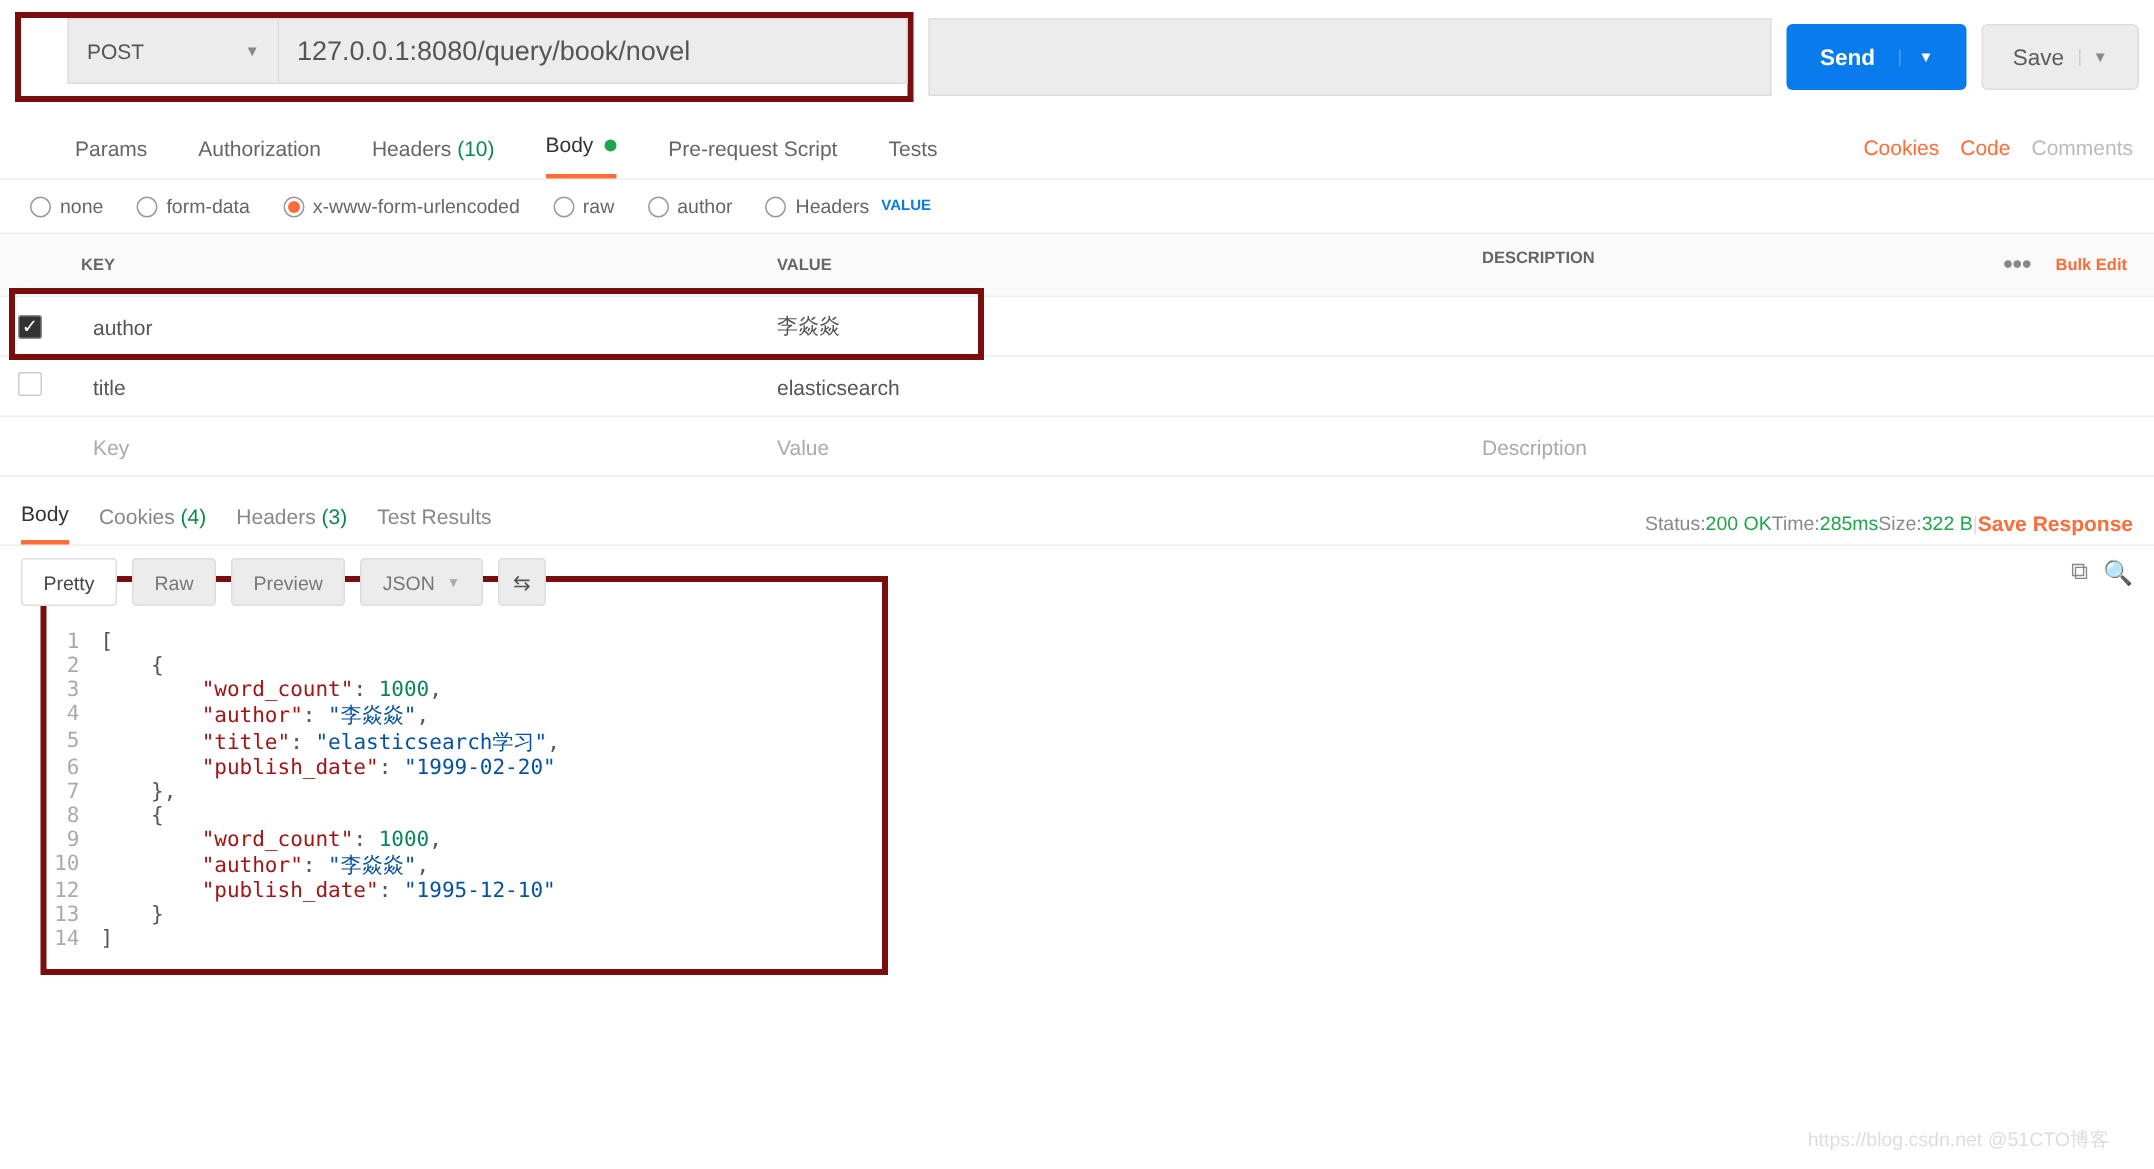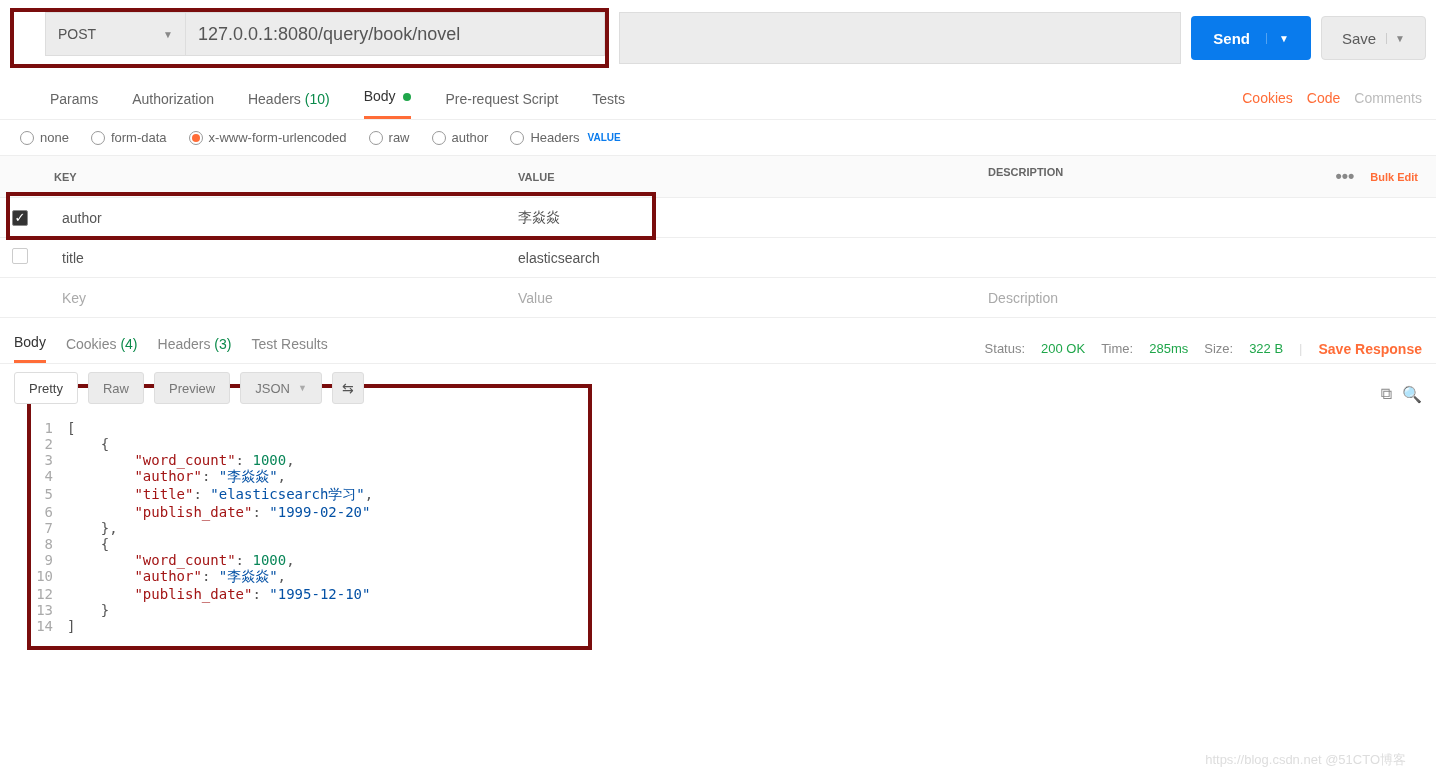--- a/index.html
+++ b/index.html
@@ -40,25 +40,25 @@
 .chk.on { background:#333; color:#fff;}
 .chk.off { border-color:#ccc; }
 .desc-head-extras { float:right; display:flex; gap:16px; align-items:center; padding-right:10px;}
 .desc-head-extras .dots {font-weight:bold; font-size:18px; color:#888;}
 .desc-head-extras .bulk {color:#ff6c37;}
 .resp-tabs-row { display:flex; align-items:center; justify-content:space-between; padding: 16px 14px 0; }
 .resp-tabs-left { display:flex; gap:20px; align-items:center; }
 .resp-tab { color:#888; font-size:14px; padding-bottom:10px; }
 .resp-tab.active { color:#333; border-bottom:3px solid #ff6c37; }
 .resp-tab .count { color:#0a8a4a; }
-.resp-tabs-right { display:flex; gap:16px; align-items:center; font-size:13px;}
+.resp-tabs-right { display:flex; align-items:center; font-size:13px;}
 .rs-label { color:#888; }
 .rs-val { color:#1fa64a; }
 .save-resp { color:#ff6c37; font-weight:600; font-size:14px;}
-.resp-toolbar { display:flex; align-items:flex-end; gap:10px; padding: 8px 14px; border-top:1px solid #eee;}
+.resp-toolbar { display:flex; align-items:flex-start; gap:10px; padding: 8px 14px; border-top:1px solid #eee;}
 .rt-btn { background:#ececec; border:1px solid #ddd; height:32px; padding:0 14px; color:#777; font-size:13px; border-radius:3px; display:flex; align-items:center;}
 .rt-btn .chev {font-size:9px; margin-left:8px; color:#aaa;}
 .rt-btn.active { background:#fff; color:#444;}
 .wrap-icon { width:32px; height:32px; background:#ececec; border:1px solid #ddd; border-radius:3px; display:flex; align-items:center; justify-content:center; font-size:14px;}
 .copy-search { margin-left:auto; display:flex; gap:10px; color:#888; font-size:16px;}
 .json-view { border:4px solid #7a0d0d; margin: -28px 14px 14px 27px; width:565px; padding-top:28px; }
 .code-area { font-family: Consolas, Menlo, monospace; font-size:14px; padding: 4px 0 12px;}
 .code-line { display:flex; }
 .ln { width:36px; text-align:right; color:#aaa; padding-right:14px; flex-shrink:0;}
 .code { white-space: pre; }

